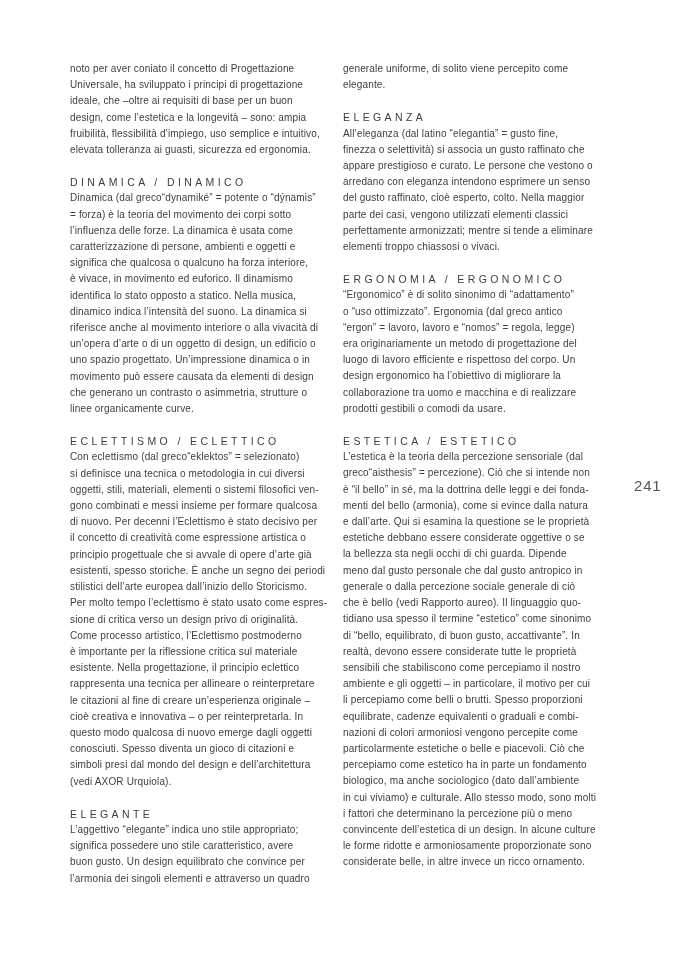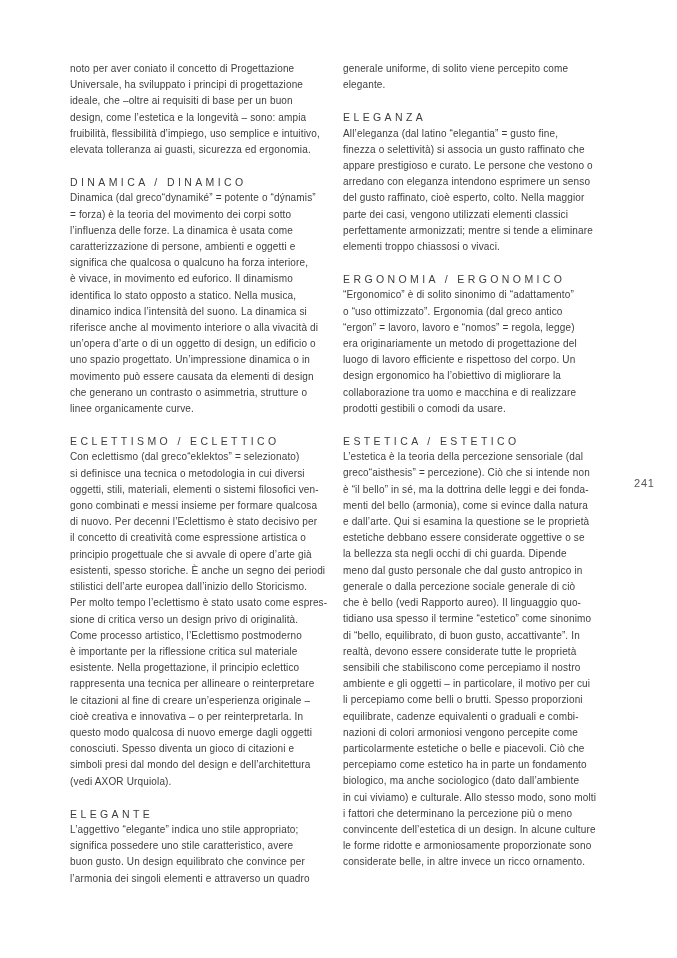--- a/index.html
+++ b/index.html
@@ -34,21 +34,21 @@
     font-size: 10.5px;
     font-weight: 400;
     letter-spacing: 3.4px;
     line-height: 16.2px;
     color: #3d3d3d;
   }
   .pageno {
     position: absolute;
     left: 634px;
     top: 477px;
-    font-size: 11px;
+    font-size: 15px;
     letter-spacing: 0.8px;
     color: #555555;
   }
 </style>
 </head>
 <body>
 
 <div class="page">
 
   <div class="col col-right">

